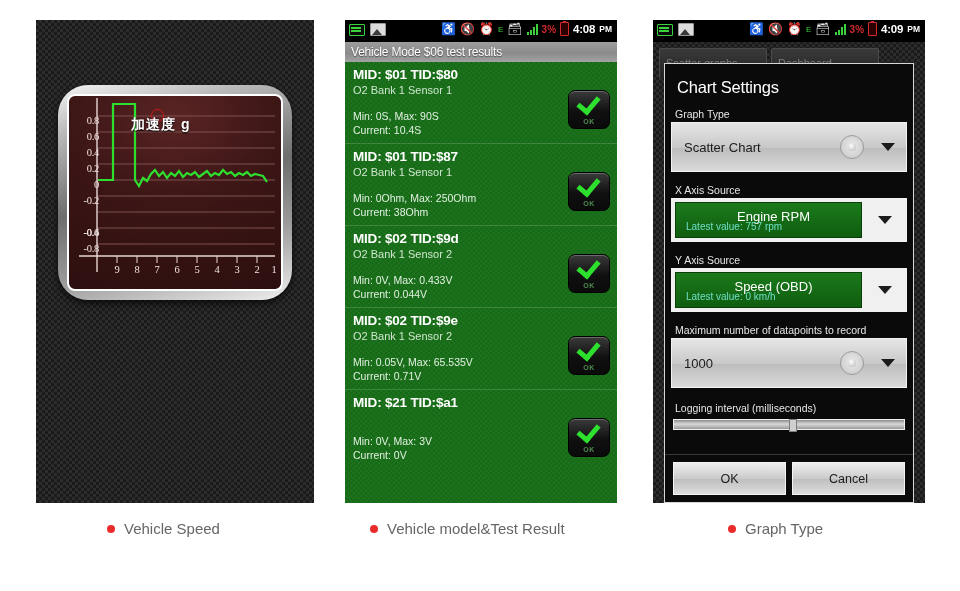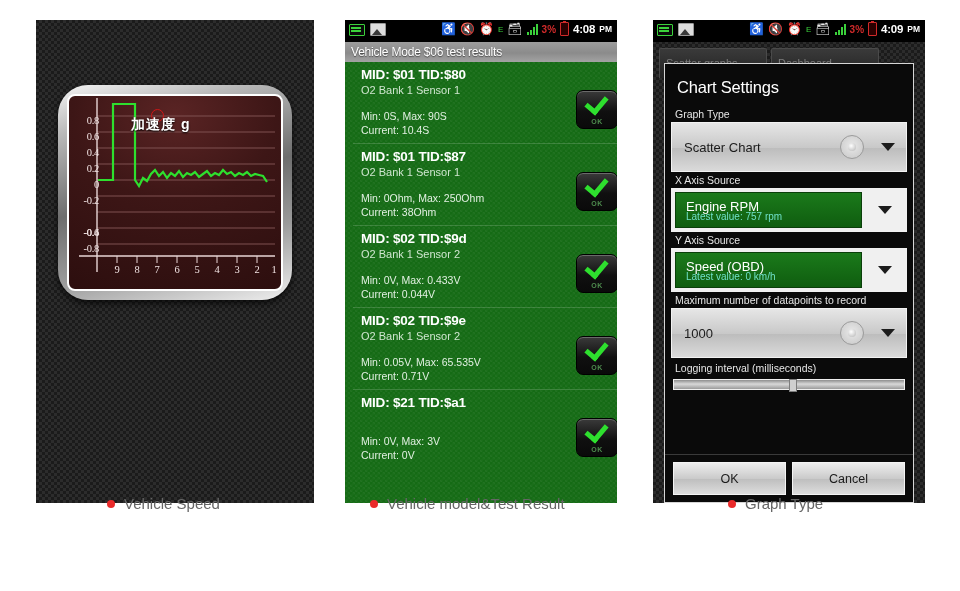--- a/index.html
+++ b/index.html
@@ -114,21 +114,20 @@
     text-shadow:0 1px 1px rgba(0,0,0,.5);letter-spacing:-.2px;
   }
   .greenlist{
     position:absolute;left:0;top:42px;width:100%;bottom:0;
     background-color:#156b15;
     background-image:
       linear-gradient(45deg,rgba(255,255,255,.045) 25%,transparent 25%,transparent 75%,rgba(255,255,255,.045) 75%),
       linear-gradient(45deg,rgba(255,255,255,.045) 25%,transparent 25%,transparent 75%,rgba(255,255,255,.045) 75%);
     background-size:5px 5px;background-position:0 0,2.5px 2.5px;
     overflow:hidden;
-    padding-left:8px;
   }
   .res-item{position:relative;padding:5px 8px 6px 8px;}
   .res-item + .res-item{border-top:1px solid rgba(255,255,255,.16);}
   .res-mid{color:#ffffff;font-size:13.5px;font-weight:700;letter-spacing:-.2px;}
   .res-sub{color:#cfe6cf;font-size:11px;margin-top:2px;}
   .res-vals{margin-top:13px;color:#e2f0e2;font-size:10.5px;line-height:14px;}
   .okbtn{
     position:absolute;right:7px;top:28px;width:40px;height:37px;border-radius:7px;
     background:linear-gradient(#3a3a3a,#101010 55%,#0a0a0a);
     border:1px solid #000;box-shadow:inset 0 1px 0 rgba(255,255,255,.25);
@@ -157,23 +156,23 @@
     position:absolute;left:11px;top:43px;width:250px;height:440px;
     background:#0a0a0a;border:1px solid #d6d6d6;box-sizing:border-box;
     overflow:hidden;
   }
   .dlg-title{
     color:#ffffff;font-size:16.5px;padding:14px 0 9px 12px;letter-spacing:-.2px;
   }
   .dlg-body{padding:0 6px;}
   .fld-label{color:#e6e6e6;font-size:10.5px;padding:2px 0 2px 4px;}
   .spinner{
-    position:relative;height:50px;margin-bottom:0;
+    position:relative;height:50px;margin-bottom:10px;
     background:linear-gradient(#e6e6e6,#c8c8c8 52%,#bdbdbd 53%,#dadada);
-    border:1px solid #f2f2f2;box-sizing:border-box;display:flex;align-items:center;
+    border:1px solid #f2f2f2;box-sizing:border-box;display:flex;align-items:center;text-align:center;
   }
   .spinner .val{color:#1b1b1b;font-size:13px;padding-left:12px;}
   .knob{
     position:absolute;right:42px;top:50%;transform:translateY(-50%);
     width:22px;height:22px;border-radius:50%;
     border:1.5px solid #9b9b9b;
     background:radial-gradient(circle at 50% 45%,#e9e9e9,#c6c6c6);
   }
   .knob:after{
     content:"";position:absolute;left:7px;top:7px;width:8px;height:8px;border-radius:50%;
@@ -212,21 +211,21 @@
     background:#0a0a0a;border-top:1px solid #3a3a3a;
     display:flex;gap:6px;padding:7px 8px;box-sizing:border-box;
   }
   .dlg-btn{
     flex:1;background:linear-gradient(#eeeeee,#c9c9c9 52%,#bfbfbf 53%,#dddddd);
     border:1px solid #f4f4f4;color:#1b1b1b;font-size:12.5px;
     display:flex;align-items:center;justify-content:center;box-sizing:border-box;
   }
 
   
-  .captions{position:absolute;left:0;top:495px;width:924px;height:40px;}
+  .captions{position:absolute;left:0;top:520px;width:924px;height:40px;}
   .cap{position:absolute;top:0;display:flex;align-items:center;gap:9px;}
   .cap .bullet{width:8px;height:8px;border-radius:50%;background:#ea2b2b;flex:0 0 auto;}
   .cap .txt{color:#666666;font-size:15px;white-space:nowrap;}
 </style>
 </head>
 <body>
 
 <div class="stage">
 
   <div class="phone carbon" id="panel1">

